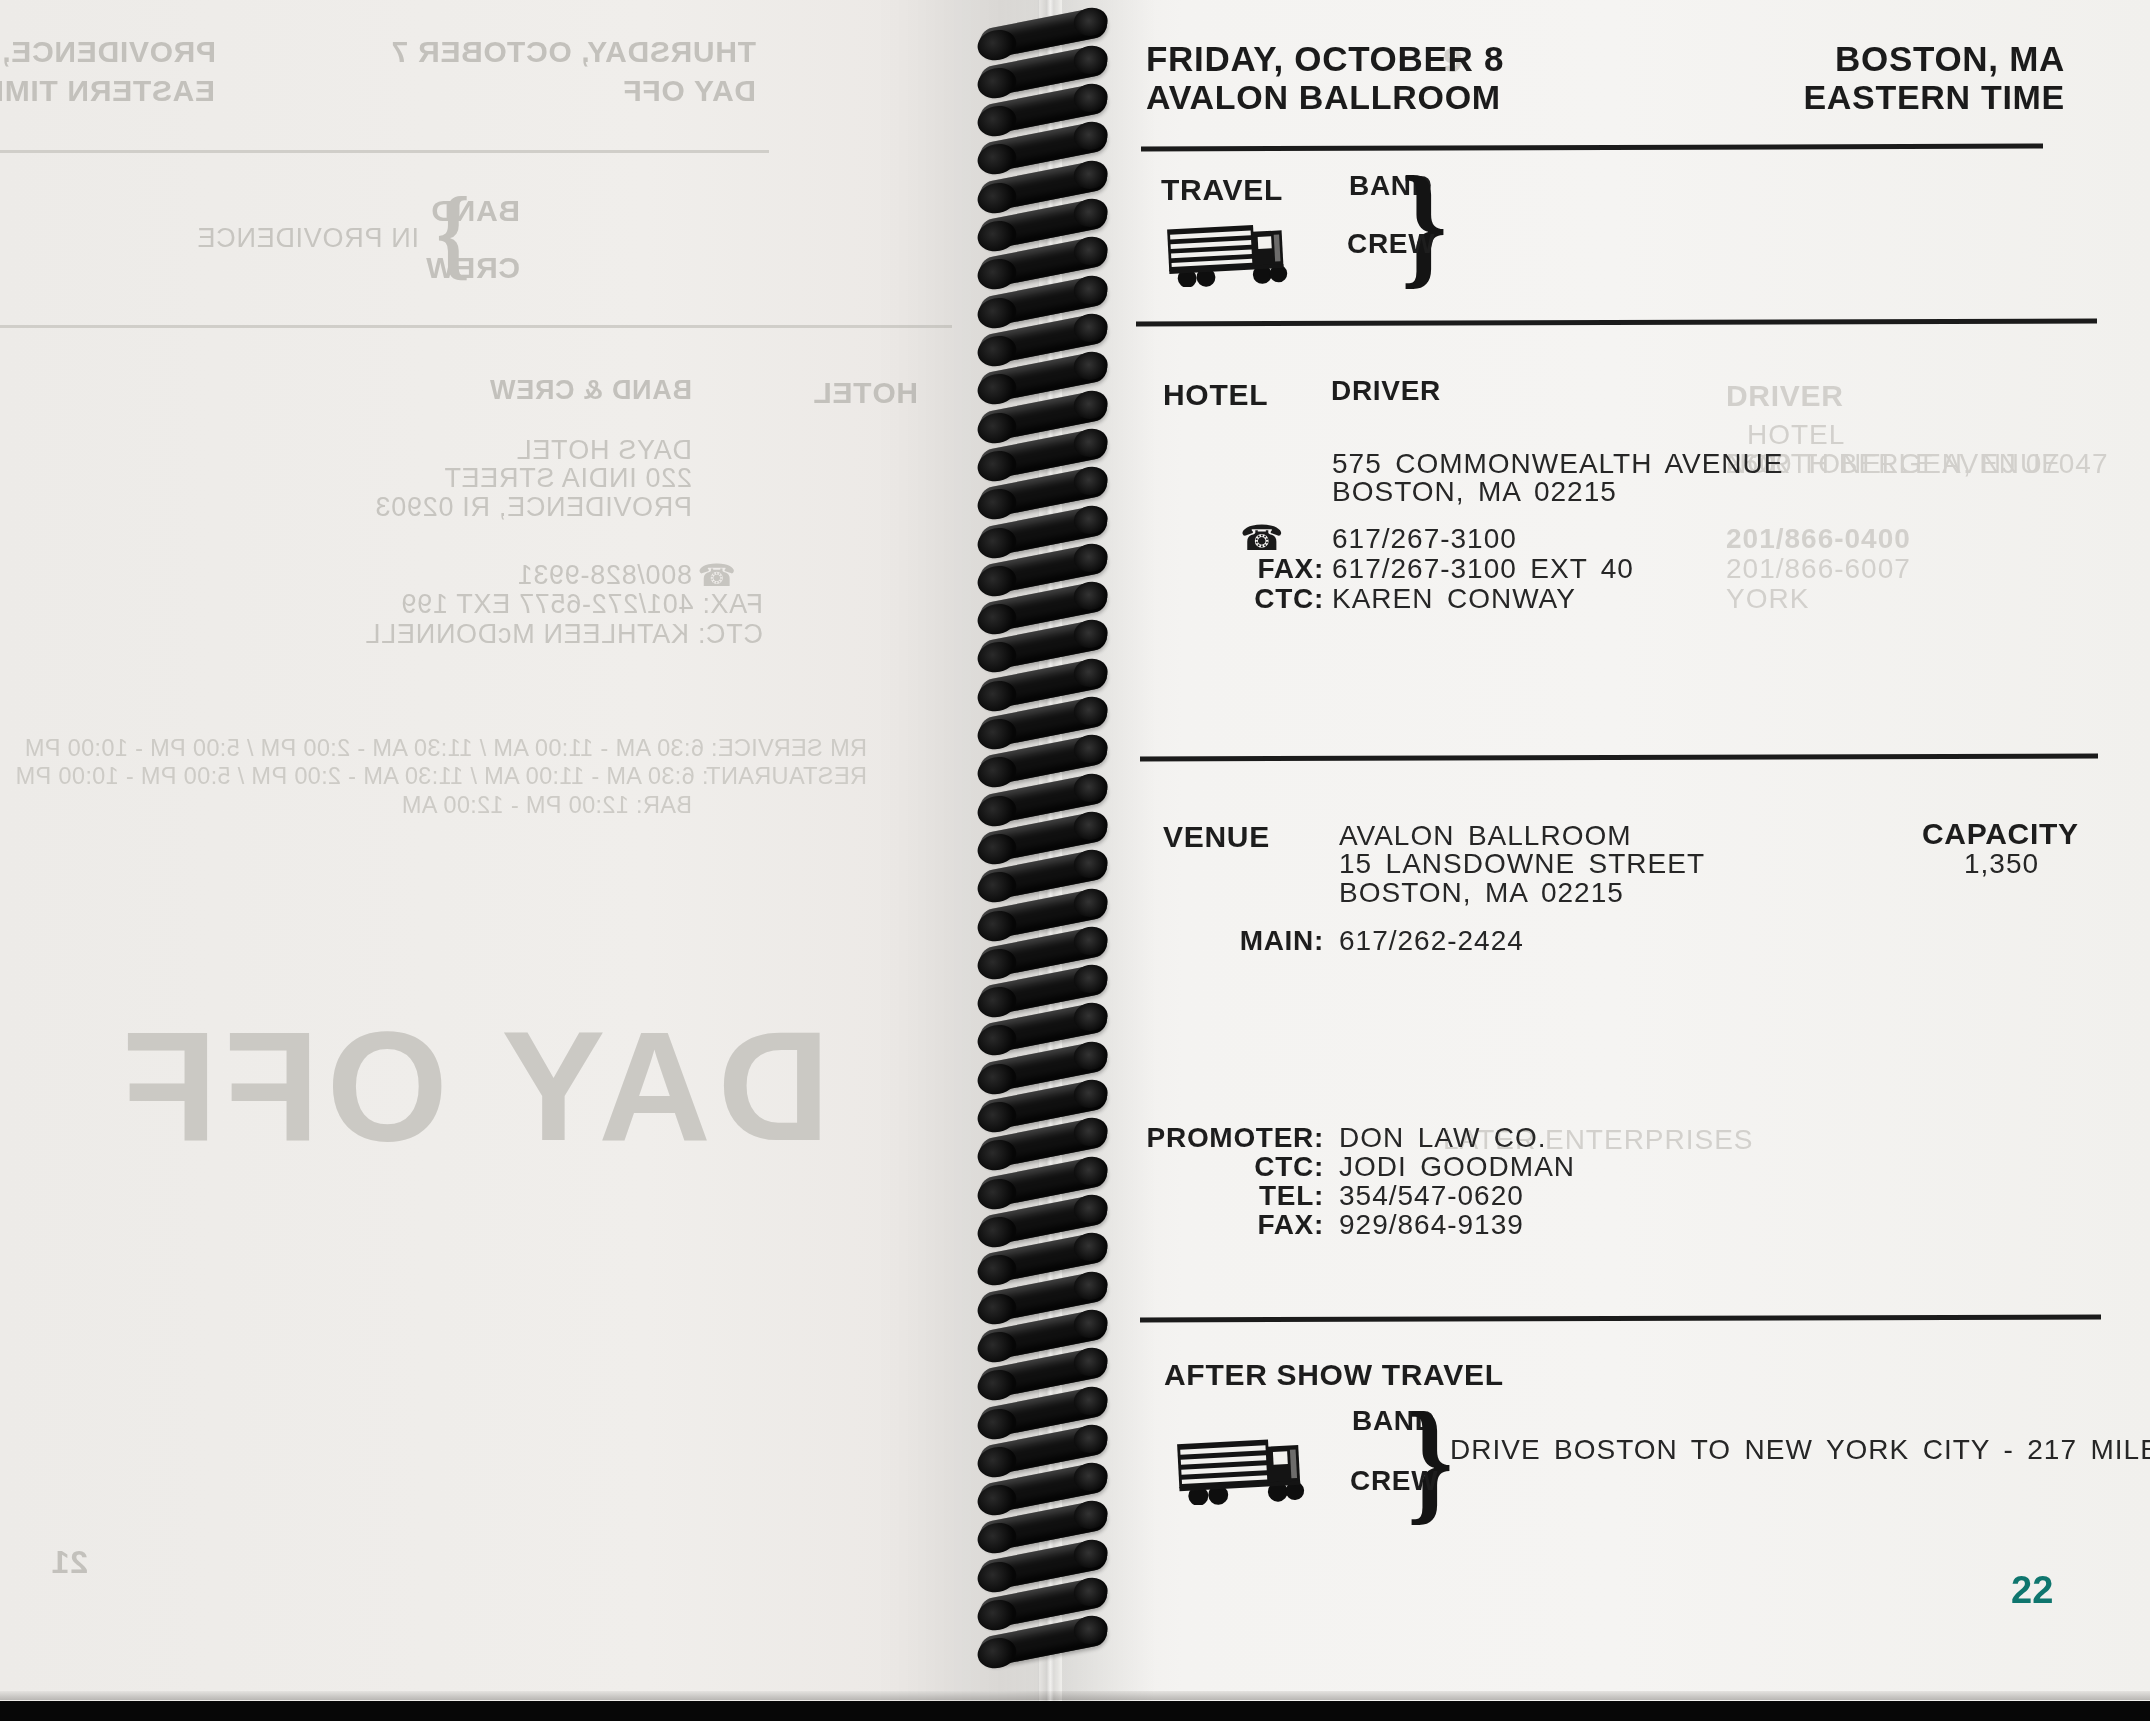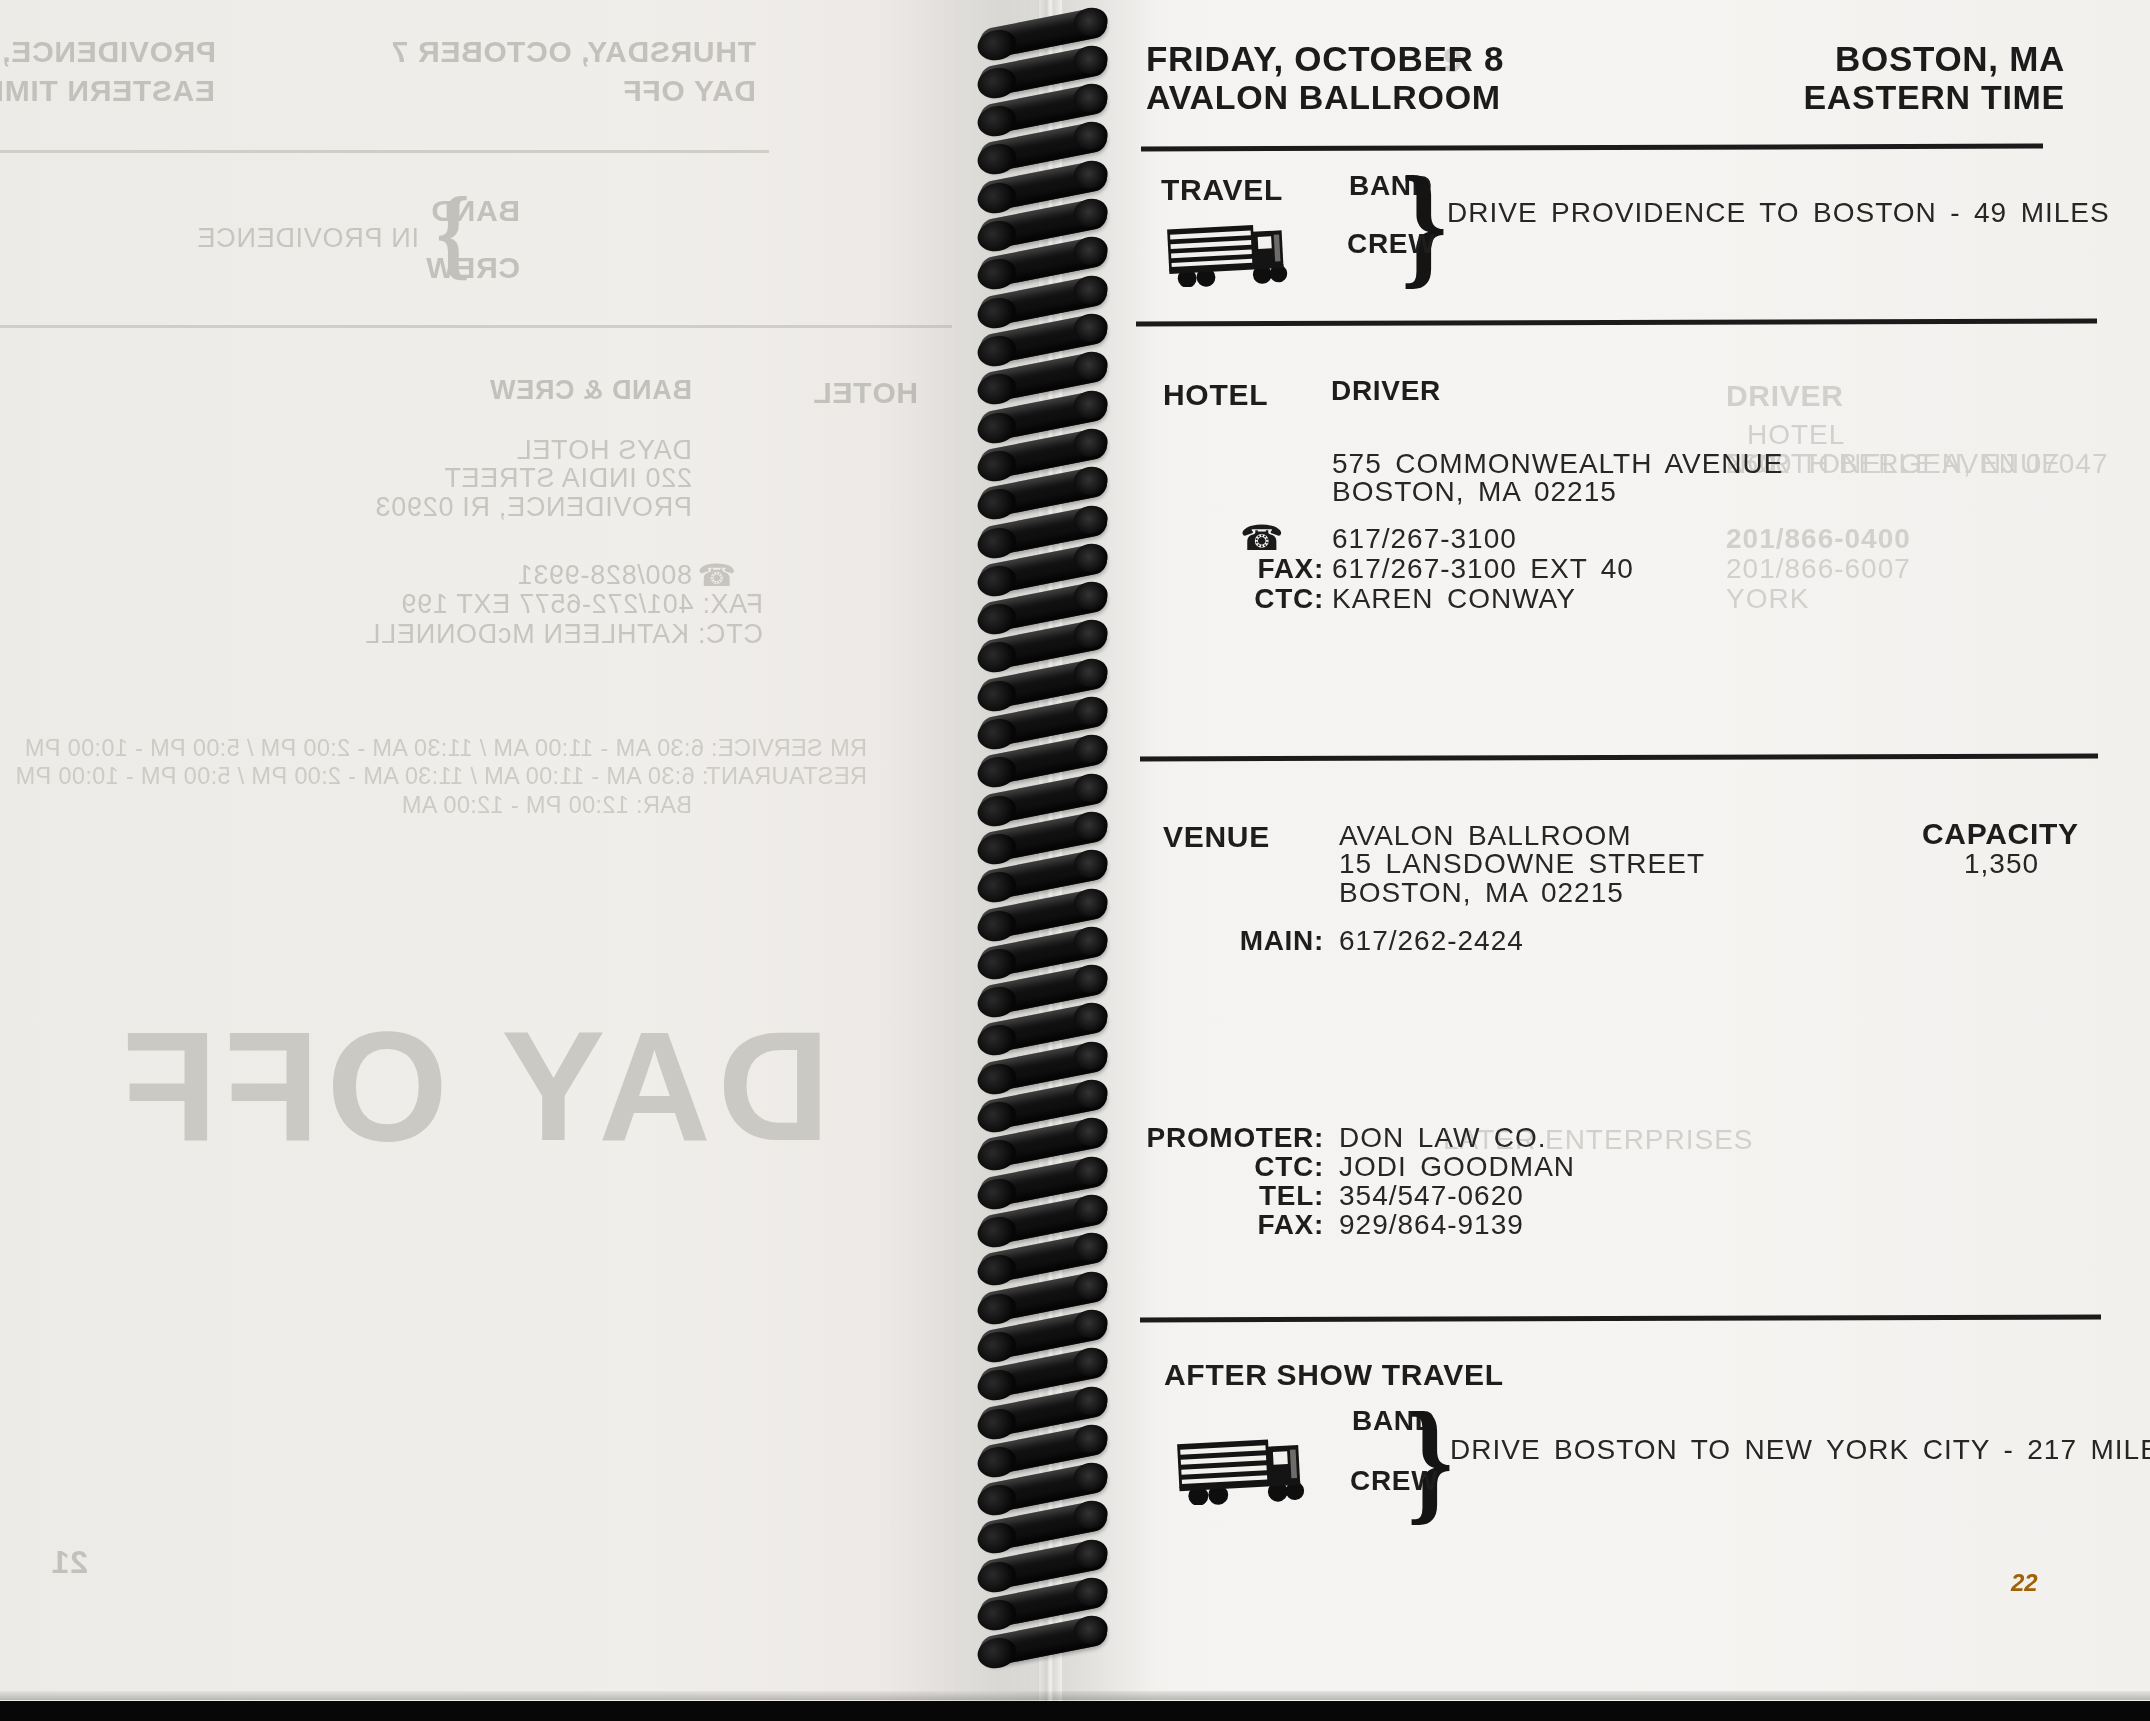--- a/index.html
+++ b/index.html
@@ -15,21 +15,21 @@
   
   .rule{position:absolute;height:4.7px;background:#1b1b1b;transform:rotate(-0.18deg);}
   .rule-ghost{position:absolute;height:2.7px;background:#d0cec9;}
   
   .h1{position:absolute;font-weight:bold;font-size:35px;color:#1b1b1b;letter-spacing:0.7px;white-space:nowrap;}
   .lbl{position:absolute;font-weight:bold;font-size:30px;color:#1d1d1d;letter-spacing:0.7px;white-space:nowrap;}
   .lblR{position:absolute;font-weight:bold;font-size:28px;color:#1d1d1d;letter-spacing:0.7px;white-space:nowrap;text-align:right;}
   .bod{position:absolute;font-size:28px;color:#262626;letter-spacing:1px;word-spacing:4.7px;white-space:nowrap;}
   .brace{position:absolute;font-family:"Liberation Serif",serif;font-weight:bold;
          font-size:138px;line-height:138px;color:#141414;transform:scaleX(0.85);}
-  .pagenum{position:absolute;font-weight:bold;font-size:24px;color:#a16207;font-style:italic;}
+  .pagenum{position:absolute;font-weight:bold;font-size:38px;color:#0f766e;}
   .phoneglyph{position:absolute;font-size:35px;color:#1a1a1a;}
   
   .ghR{position:absolute;font-size:28px;color:#d2d0cc;letter-spacing:1px;white-space:nowrap;}
   .ghRb{position:absolute;font-weight:bold;font-size:30px;color:#d2d0cc;letter-spacing:0.7px;white-space:nowrap;}
   
   #mirror{position:absolute;left:-13.5px;top:0;width:1005px;height:1701px;transform:scaleX(-1);}
   .gh{position:absolute;color:#c7c5c0;font-size:27px;letter-spacing:0.7px;white-space:nowrap;}
   .ghb{position:absolute;color:#c3c1bc;font-weight:bold;font-size:30px;letter-spacing:0.7px;white-space:nowrap;}
   .ghs{position:absolute;color:#cdcbc6;font-size:23.6px;letter-spacing:0.3px;white-space:nowrap;}
   .ghbrace{position:absolute;font-family:"Liberation Serif",serif;font-weight:bold;
@@ -100,21 +100,20 @@
 
   <div class="h1" style="left:1146px;top:39px;">FRIDAY, OCTOBER 8</div>
   <div class="h1" style="left:1146px;top:78px;font-size:34px;">AVALON BALLROOM</div>
   <div class="h1" style="right:86px;top:39px;text-align:right;">BOSTON, MA</div>
   <div class="h1" style="right:86px;top:78px;font-size:34px;text-align:right;">EASTERN TIME</div>
   <div class="rule" style="left:1141px;top:145px;width:902px;"></div>
 
   <div class="lbl" style="left:1161px;top:173px;">TRAVEL</div>
   <div class="lbl" style="left:1349px;top:170px;font-size:28px;">BAND</div>
   <div class="brace" style="left:1397px;top:156px;">}</div>
-  <div class="bod" style="left:1447px;top:197px;">DRIVE PROVIDENCE TO BOSTON - 49 MILES</div>
   <div class="lbl" style="left:1347px;top:228px;font-size:28px;">CREW</div>
   <svg class="truck" style="left:1167px;top:217px;" width="121" height="70" viewBox="0 0 180 104">
     <g transform="rotate(-3 90 52)">
       <rect x="2" y="14" width="128" height="62" fill="#141414"></rect>
       <rect x="6" y="22" width="120" height="7" fill="#f2f1ee"></rect>
       <rect x="6" y="36" width="120" height="7" fill="#f2f1ee"></rect>
       <rect x="6" y="50" width="120" height="7" fill="#f2f1ee"></rect>
       <rect x="6" y="64" width="120" height="6" fill="#f2f1ee"></rect>
       <rect x="128" y="24" width="44" height="54" fill="#141414"></rect>
       <rect x="136" y="32" width="20" height="18" fill="#f2f1ee"></rect>

